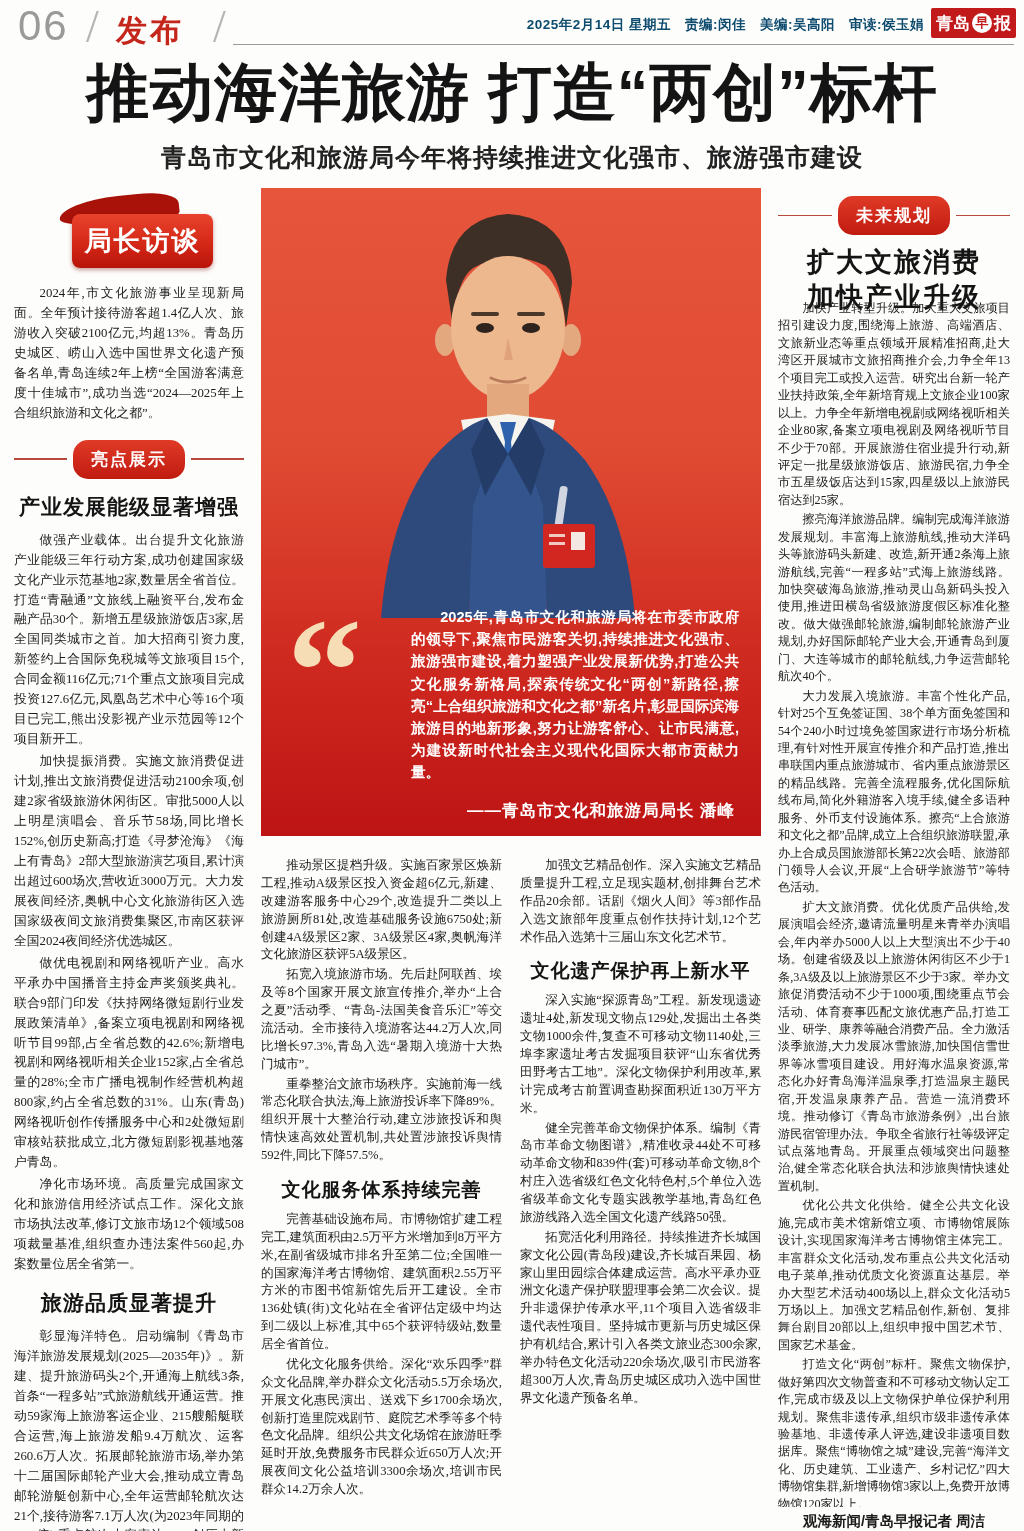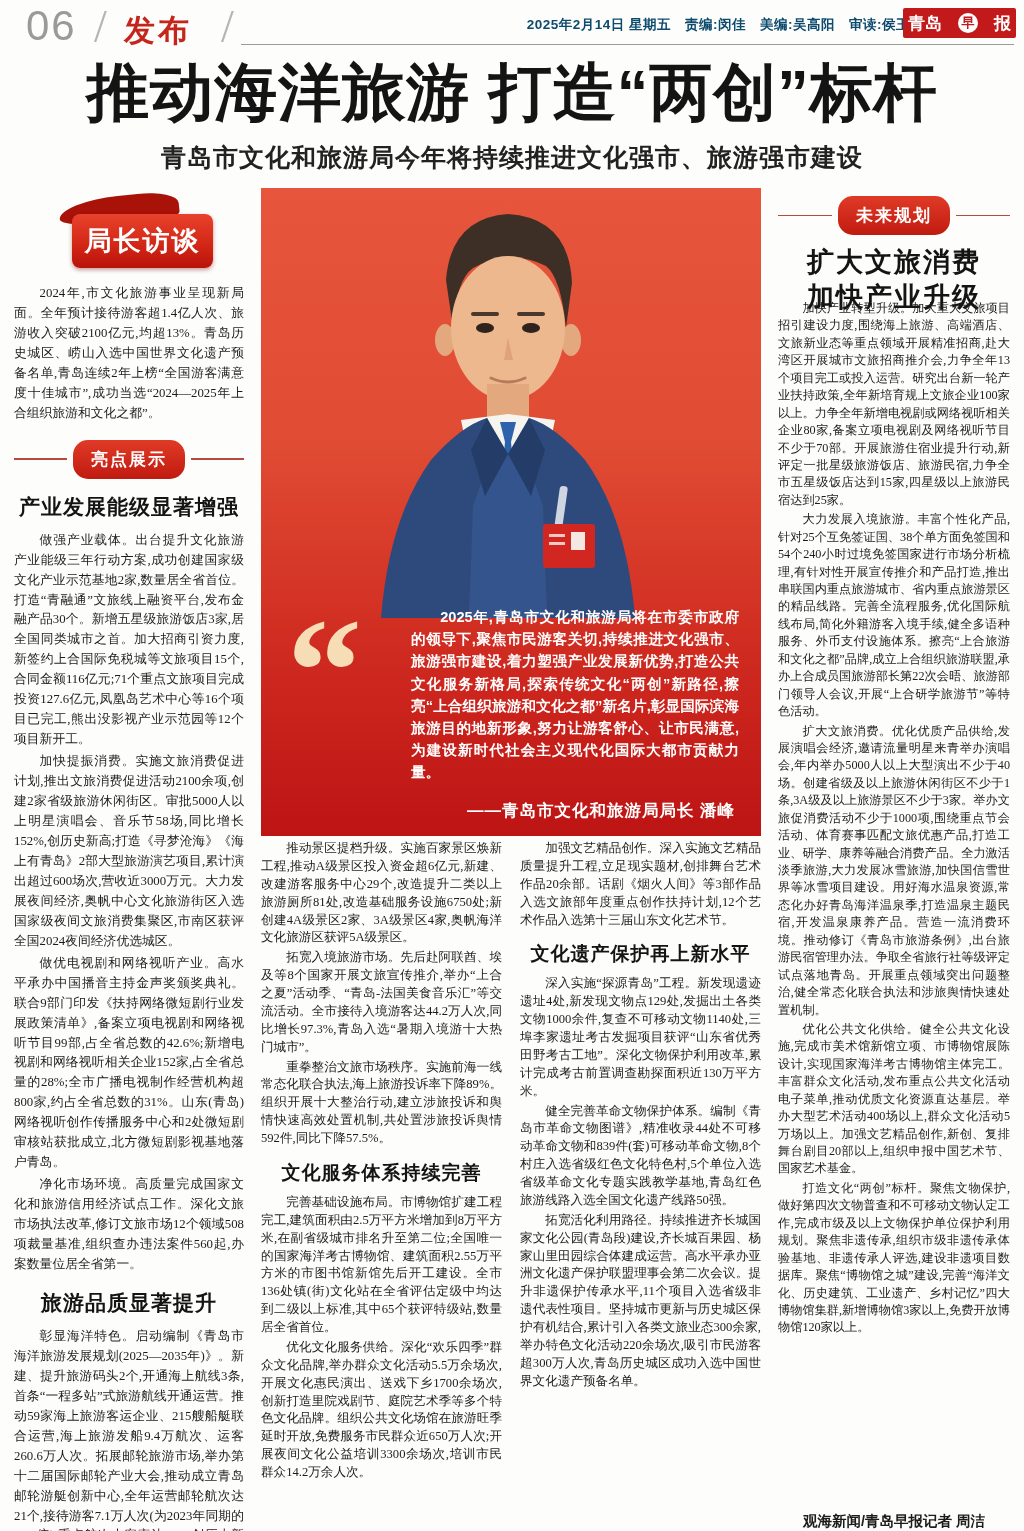--- a/index.html
+++ b/index.html
@@ -1,32 +1,32 @@
 <!DOCTYPE html>
 <html><head>
 <meta charset="utf-8">
 <style>
   html,body{margin:0;padding:0;}
   body{
     width:1024px;height:1531px;background:#fdfdfb;position:relative;
     font-family:"Liberation Serif",serif;color:#1c1c1c;overflow:hidden;
   }
   
-  .mast{position:absolute;top:0;left:16px;right:0;height:54px;}
+  .mast{position:absolute;top:0;left:8px;right:0;height:54px;}
   .mast-pageno{position:absolute;left:10px;top:2px;font-family:"Liberation Sans",sans-serif;
     font-size:42px;color:#9a9a9a;font-weight:400;letter-spacing:2px;}
   .mast-slash1{position:absolute;left:78px;top:0;font-size:46px;color:#b5b5b5;font-weight:300;}
   .mast-section{position:absolute;left:108px;top:10px;font-family:"Liberation Sans",sans-serif;
     font-size:31px;font-weight:900;color:#c5261b;letter-spacing:3px;}
   .mast-slash2{position:absolute;left:205px;top:0;font-size:46px;color:#b5b5b5;font-weight:300;}
   .mast-rule{position:absolute;left:225px;right:10px;top:44px;height:1px;background:#9b9b9b;}
   .mast-meta{position:absolute;right:100px;top:16px;font-family:"Liberation Sans",sans-serif;
     font-size:13.5px;color:#0c4a6e;font-weight:700;letter-spacing:0.5px;}
   .mast-logo{position:absolute;right:8px;top:8px;height:30px;background:#c2191b;color:#fff;
-    display:flex;align-items:center;gap:16px;padding:0 5px;border-radius:2px;
+    display:flex;align-items:center;gap:2px;padding:0 5px;border-radius:2px;
     font-family:"Liberation Sans",sans-serif;font-size:17px;font-weight:900;}
   .mast-logo .sun{display:inline-flex;align-items:center;justify-content:center;width:20px;height:20px;
     background:#fff;color:#c2191b;border-radius:50%;font-size:13px;font-weight:900;}
   
   .head-wrap{position:absolute;top:58px;left:0;right:0;text-align:center;}
   .headline{font-family:"Liberation Sans",sans-serif;font-size:63px;font-weight:900;
     color:#141414;letter-spacing:1px;line-height:1.1;margin:0;}
   .subhead{font-family:"Liberation Sans",sans-serif;font-size:25px;font-weight:700;
     color:#222;margin-top:14px;letter-spacing:1px;}
   
@@ -59,21 +59,21 @@
   .photo-block{position:relative;width:100%;height:648px;overflow:hidden;
     background:linear-gradient(180deg,#e6553c 0%,#e04b33 40%,#cf2a20 72%,#bd1414 100%);}
   .photo-block svg{position:absolute;top:0;left:0;}
   .quote-mark{position:absolute;left:26px;top:408px;font-family:"Liberation Serif",serif;
     font-size:150px;line-height:1;color:#f6ddb5;font-weight:700;}
   .quote-text{position:absolute;left:150px;right:22px;top:418px;color:#fff;
     font-family:"Liberation Sans",sans-serif;font-size:14.6px;line-height:1.52;
     text-align:justify;text-indent:2em;font-weight:700;}
   .quote-attr{position:absolute;right:26px;top:612px;color:#fff;
     font-family:"Liberation Sans",sans-serif;font-size:16.5px;font-weight:900;letter-spacing:1px;text-align:center;}
-  .center-cols{display:grid;grid-template-columns:1fr 1fr;column-gap:18px;margin-top:4px;
+  .center-cols{display:grid;grid-template-columns:1fr 1fr;column-gap:18px;margin-top:21px;
     height:668px;overflow:hidden;}
   
   .future-head{font-family:"Liberation Sans",sans-serif;font-weight:900;color:#141414;
     text-align:center;font-size:27px;line-height:1.3;letter-spacing:2px;margin:8px 0 12px;}
   .right-body{position:absolute;top:112px;left:0;right:0;bottom:24px;overflow:hidden;}
   .credit{position:absolute;bottom:0;right:0;left:0;text-align:center;background:#fdfdfb;
     font-family:"Liberation Sans",sans-serif;font-size:14.5px;font-weight:900;padding-top:3px;}
 </style>
 </head>
 <body>
@@ -182,20 +182,21 @@
   <div class="col right-col">
     <div class="pill-row" style="margin-top:8px;">
       <span class="pill">未来规划</span>
     </div>
     <div class="future-head">
       <div>扩大文旅消费</div>
       <div>加快产业升级</div>
     </div>
     <div class="right-body">
       <p class="body">加快产业转型升级。加大重大文旅项目招引建设力度,围绕海上旅游、高端酒店、文旅新业态等重点领域开展精准招商,赴大湾区开展城市文旅招商推介会,力争全年13个项目完工或投入运营。研究出台新一轮产业扶持政策,全年新培育规上文旅企业100家以上。力争全年新增电视剧或网络视听相关企业80家,备案立项电视剧及网络视听节目不少于70部。开展旅游住宿业提升行动,新评定一批星级旅游饭店、旅游民宿,力争全市五星级饭店达到15家,四星级以上旅游民宿达到25家。</p>
+      <p class="body">擦亮海洋旅游品牌。编制完成海洋旅游发展规划。丰富海上旅游航线,推动大洋码头等旅游码头新建、改造,新开通2条海上旅游航线,完善“一程多站”式海上旅游线路。加快突破海岛旅游,推动灵山岛新码头投入使用,推进田横岛省级旅游度假区标准化整改。做大做强邮轮旅游,编制邮轮旅游产业规划,办好国际邮轮产业大会,开通青岛到厦门、大连等城市的邮轮航线,力争运营邮轮航次40个。</p>
       <p class="body">大力发展入境旅游。丰富个性化产品,针对25个互免签证国、38个单方面免签国和54个240小时过境免签国家进行市场分析梳理,有针对性开展宣传推介和产品打造,推出串联国内重点旅游城市、省内重点旅游景区的精品线路。完善全流程服务,优化国际航线布局,简化外籍游客入境手续,健全多语种服务、外币支付设施体系。擦亮“上合旅游和文化之都”品牌,成立上合组织旅游联盟,承办上合成员国旅游部长第22次会晤、旅游部门领导人会议,开展“上合研学旅游节”等特色活动。</p>
       <p class="body">扩大文旅消费。优化优质产品供给,发展演唱会经济,邀请流量明星来青举办演唱会,年内举办5000人以上大型演出不少于40场。创建省级及以上旅游休闲街区不少于1条,3A级及以上旅游景区不少于3家。举办文旅促消费活动不少于1000项,围绕重点节会活动、体育赛事匹配文旅优惠产品,打造工业、研学、康养等融合消费产品。全力激活淡季旅游,大力发展冰雪旅游,加快国信雪世界等冰雪项目建设。用好海水温泉资源,常态化办好青岛海洋温泉季,打造温泉主题民宿,开发温泉康养产品。营造一流消费环境。推动修订《青岛市旅游条例》,出台旅游民宿管理办法。争取全省旅行社等级评定试点落地青岛。开展重点领域突出问题整治,健全常态化联合执法和涉旅舆情快速处置机制。</p>
       <p class="body">优化公共文化供给。健全公共文化设施,完成市美术馆新馆立项、市博物馆展陈设计,实现国家海洋考古博物馆主体完工。丰富群众文化活动,发布重点公共文化活动电子菜单,推动优质文化资源直达基层。举办大型艺术活动400场以上,群众文化活动5万场以上。加强文艺精品创作,新创、复排舞台剧目20部以上,组织申报中国艺术节、国家艺术基金。</p>
       <p class="body">打造文化“两创”标杆。聚焦文物保护,做好第四次文物普查和不可移动文物认定工作,完成市级及以上文物保护单位保护利用规划。聚焦非遗传承,组织市级非遗传承体验基地、非遗传承人评选,建设非遗项目数据库。聚焦“博物馆之城”建设,完善“海洋文化、历史建筑、工业遗产、乡村记忆”四大博物馆集群,新增博物馆3家以上,免费开放博物馆120家以上。</p>
     </div>
     <div class="credit">观海新闻/青岛早报记者 周洁</div>
   </div>
 </div>
 
 </body></html>

